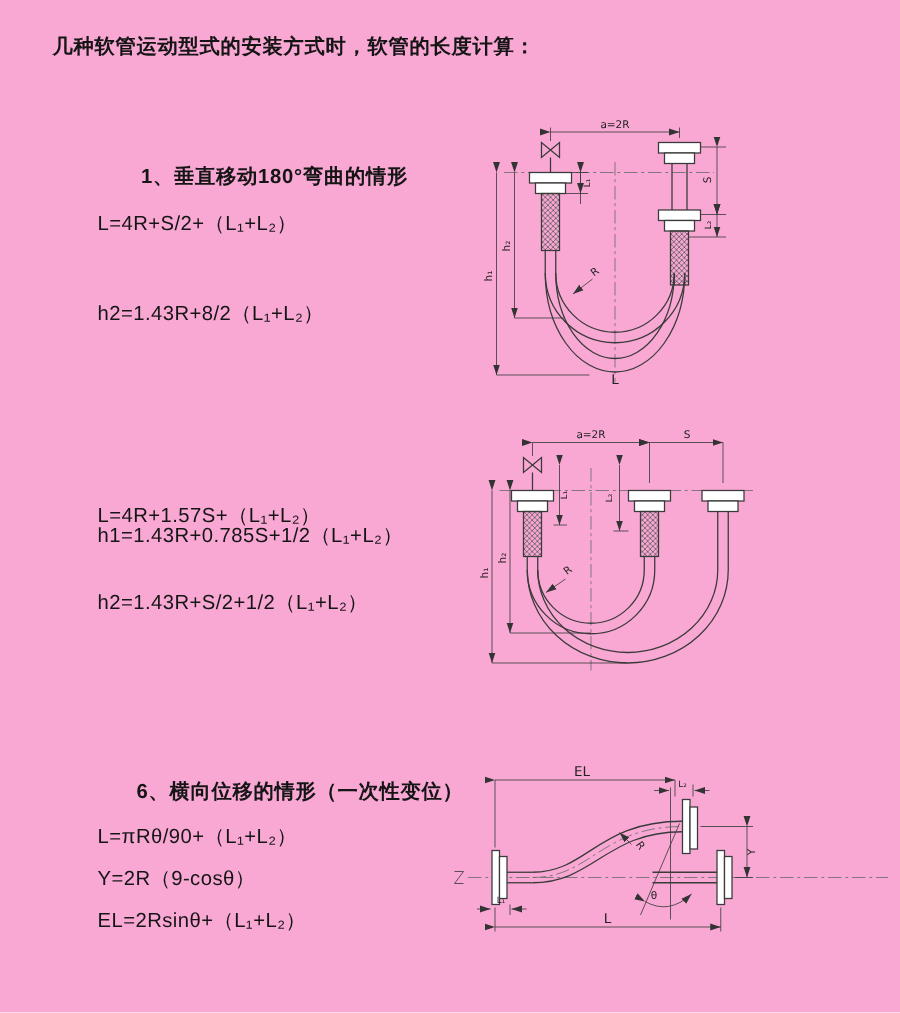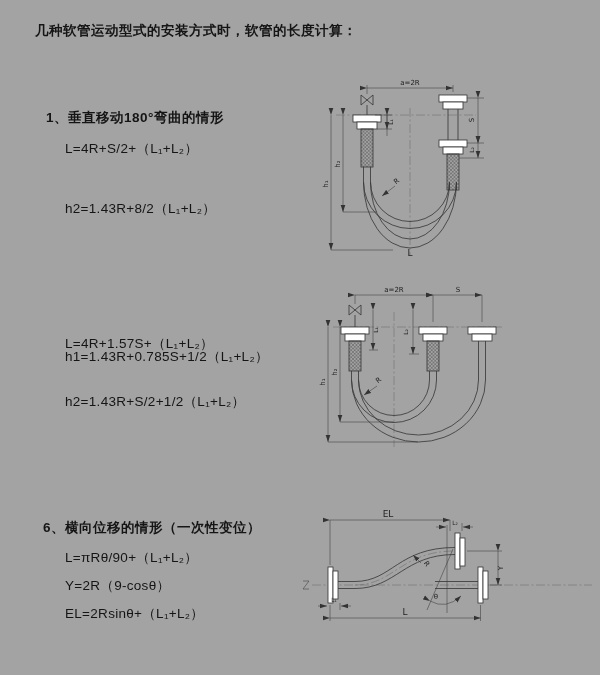--- a/index.html
+++ b/index.html
@@ -1,19 +1,19 @@
 <!DOCTYPE html>
 <html><head>
 <meta charset="utf-8">
 <style>
   html,body{margin:0;padding:0;background:#ffffff;}
-  .page{position:relative;width:600px;height:675px;background:#a3a3a3;overflow:hidden;
+  .page{position:relative;width:600px;height:675px;background:#f9a8d4;overflow:hidden;
         font-family:"Liberation Sans","DejaVu Sans",sans-serif;color:#151515;}
   .title{position:absolute;left:35px;top:22px;font-size:13.5px;font-weight:700;letter-spacing:.5px;}
-  .heading{position:absolute;font-size:13.5px;font-weight:700;letter-spacing:.5px;}
+  .heading{position:absolute;font-size:13.5px;font-weight:700;letter-spacing:.5px;margin-left:48px;}
   .formula{position:absolute;font-size:13.5px;font-weight:400;letter-spacing:.3px;}
   svg{position:absolute;}
   svg text{font-family:"DejaVu Sans",sans-serif;fill:#222;font-size:7px;}
   svg .big{font-size:9px;}
   svg .sm{font-size:5.8px;}
   .ln{stroke:#3a3a3a;stroke-width:.85;fill:none;}
   .cl{stroke:#6a6a6a;stroke-width:.55;fill:none;stroke-dasharray:9 2.5 2 2.5;}
   .dm{stroke:#3a3a3a;stroke-width:.55;fill:none;}
   .fl{fill:#fff;stroke:#3a3a3a;stroke-width:.85;}
 </style>

